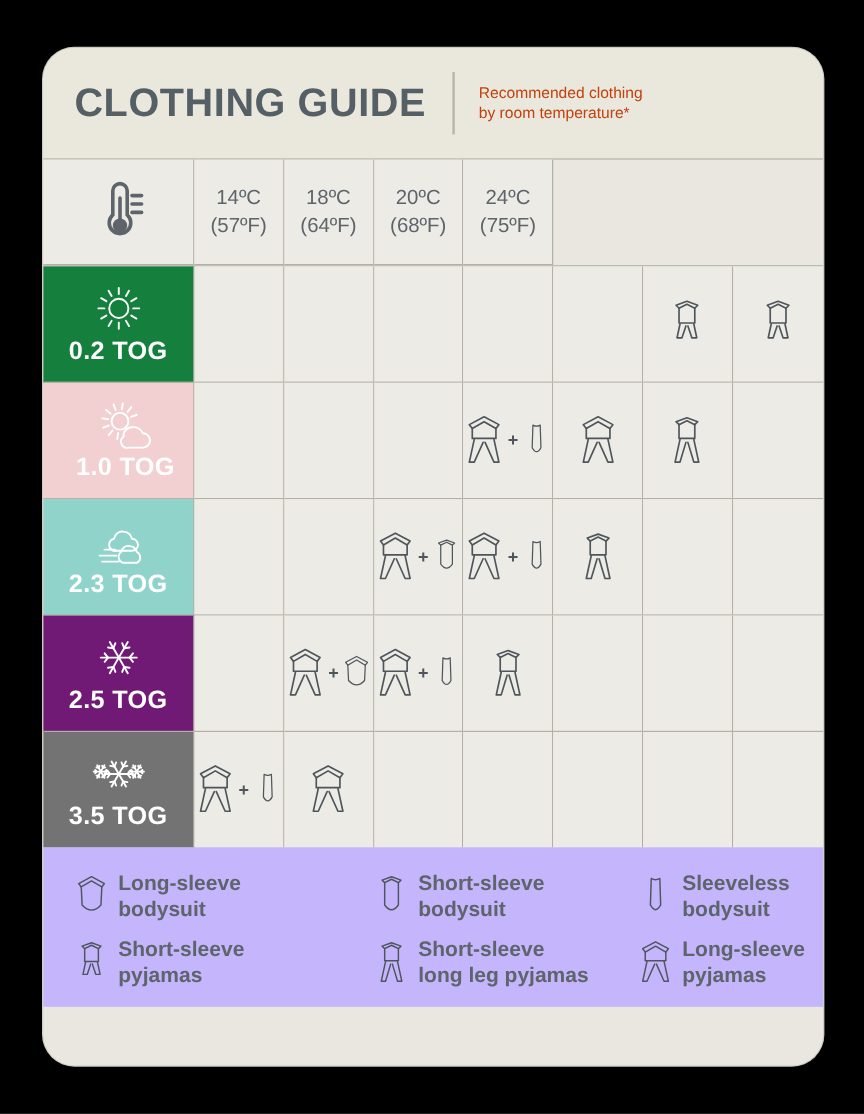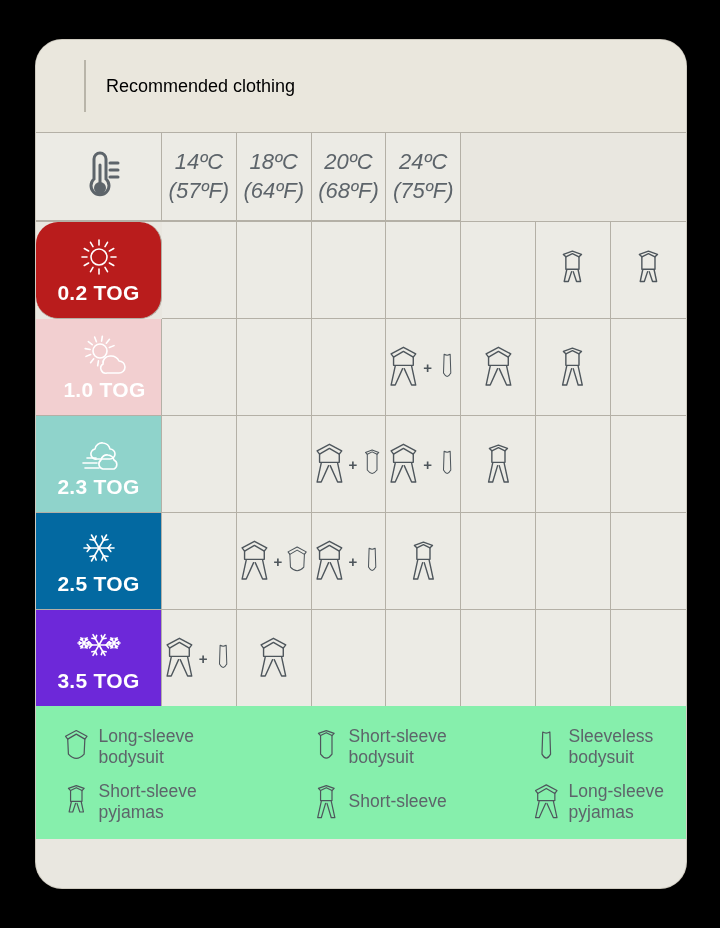--- a/index.html
+++ b/index.html
@@ -9,62 +9,64 @@
   .card{position:absolute;left:36px;top:40px;width:650px;height:848px;
         background:#e9e7e0;border-radius:26px;overflow:hidden;
         box-shadow:0 0 0 1px #cfcbc0;}
 
   
   .header{height:92px;background:#eae7dd;display:flex;align-items:center;
           padding:0 26px;box-sizing:border-box;}
   .title{font-size:33px;font-weight:bold;color:#555f66;letter-spacing:.5px;
          white-space:nowrap;}
   .hdiv{width:2px;height:52px;background:#b9b5a9;margin:0 20px 0 22px;flex:none;}
-  .subtitle{font-size:18px;color:#000000;line-height:1.26;}
+  .subtitle{font-size:13px;color:#c2410c;line-height:1.26;}
 
   
   .grid{display:grid;
         grid-template-columns:126px repeat(7,74.8px);
         border-top:1px solid #b4b0a6;}
   .cell{border-right:1px solid #b4b0a6;border-bottom:1px solid #b4b0a6;
         background:#ecebe5;box-sizing:border-box;
         display:flex;align-items:center;justify-content:center;}
   .cell:nth-child(8n){border-right:none;}
 
   .thead .cell{height:88px;}
-  .temp{font-size:22px;color:#5d646a;line-height:1.3;text-align:center;font-style:italic;}
+  .temp{font-size:17px;color:#5d646a;line-height:1.3;text-align:center;}
 
   .togcell{flex-direction:column;justify-content:center;gap:2px;
            border-right:1px solid #b4b0a6;border-bottom:1px solid #b4b0a6;
            box-sizing:border-box;display:flex;align-items:center;}
   .togtxt{font-size:21px;font-weight:bold;color:#fff;letter-spacing:.3px;}
   .body .cell,.body .togcell{height:97px;}
 
   .iconwrap{display:flex;align-items:center;justify-content:center;gap:2px;}
   .plus{font-size:15px;color:#4e565c;font-weight:bold;margin:0 1px;}
 
   
-  .legend{padding:14px 0 10px 0;background:#86efac;}
+  .legend{padding:14px 0 10px 0;background:#c4b5fd;font-weight:bold;}
   .lrow{display:flex;}
   .litem{display:flex;align-items:center;gap:8px;padding:6px 0 6px 26px;
          box-sizing:border-box;}
   .lrow .litem:nth-child(1){width:250px;}
   .lrow .litem:nth-child(2){width:220px;}
   .lrow .litem:nth-child(3){width:180px;}
   .ltxt{font-size:17.5px;color:#5d646a;line-height:1.22;}
 </style>
 </head>
 <body>
 
 <div class="card">
 
   <div class="header">
+    <div class="title">CLOTHING GUIDE</div>
     <div class="hdiv"></div>
     <div class="subtitle">
       <div>Recommended clothing</div>
+      <div>by room temperature*</div>
     </div>
   </div>
 
   <div class="grid thead" id="thead">
       <div class="cell">
      <svg width="44" height="52" viewBox="0 0 44 52">
        <path d="M17 8 a6 6 0 0 1 12 0 v20 a9 9 0 1 1-12 0 Z" fill="none" stroke="#5d646a" stroke-width="3"></path>
        <line x1="23" y1="14" x2="23" y2="34" stroke="#5d646a" stroke-width="3" stroke-linecap="round"></line>
        <circle cx="23" cy="37" r="6" fill="#5d646a"></circle>
        <line x1="33" y1="12" x2="41" y2="12" stroke="#5d646a" stroke-width="3" stroke-linecap="round"></line>
@@ -91,21 +93,21 @@
        </div>
       </div>
       <div class="cell">
        <div class="temp">
          <div>24ºC</div>
          <div>(75ºF)</div>
        </div>
       </div>
     </div>
   <div class="grid body" id="tbody">
-      <div class="togcell" style="background:#b91c1c;height:97px;border-radius:22px;">
+      <div class="togcell" style="background:#15803d;height:97px;">
        <svg width="44" height="44" viewBox="0 0 44 44">
           <circle stroke="#ffffff" fill="none" stroke-width="1.6" stroke-linecap="round" stroke-linejoin="round" cx="22" cy="22" r="8"></circle>
           <line stroke="#ffffff" fill="none" stroke-width="1.6" stroke-linecap="round" stroke-linejoin="round" x1="34" y1="22" x2="39" y2="22"></line>
           <line stroke="#ffffff" fill="none" stroke-width="1.6" stroke-linecap="round" stroke-linejoin="round" x1="32.392304845413264" y1="28" x2="36.72243186433546" y2="30.5"></line>
           <line stroke="#ffffff" fill="none" stroke-width="1.6" stroke-linecap="round" stroke-linejoin="round" x1="28" y1="32.392304845413264" x2="30.5" y2="36.722431864335455"></line>
           <line stroke="#ffffff" fill="none" stroke-width="1.6" stroke-linecap="round" stroke-linejoin="round" x1="22" y1="34" x2="22" y2="39"></line>
           <line stroke="#ffffff" fill="none" stroke-width="1.6" stroke-linecap="round" stroke-linejoin="round" x1="16.000000000000004" y1="32.392304845413264" x2="13.500000000000004" y2="36.72243186433546"></line>
           <line stroke="#ffffff" fill="none" stroke-width="1.6" stroke-linecap="round" stroke-linejoin="round" x1="11.607695154586736" y1="28" x2="7.277568135664541" y2="30.5"></line>
           <line stroke="#ffffff" fill="none" stroke-width="1.6" stroke-linecap="round" stroke-linejoin="round" x1="10" y1="22" x2="5" y2="22.000000000000004"></line>
           <line stroke="#ffffff" fill="none" stroke-width="1.6" stroke-linecap="round" stroke-linejoin="round" x1="11.607695154586734" y1="16.000000000000004" x2="7.27756813566454" y2="13.500000000000005"></line>
@@ -267,21 +269,21 @@
          <path stroke="#4e565c" fill="none" stroke-width="1.7" stroke-linejoin="round" stroke-linecap="round" d="M27 27 L32 50 L27 50 L21 30"></path>
           </svg>
         </div>
        </div>
       <div class="cell" style="height:97px;">
          <div class="iconwrap"></div>
        </div>
       <div class="cell" style="height:97px;">
          <div class="iconwrap"></div>
        </div>
-      <div class="togcell" style="background:#0369a1;height:97px;">
+      <div class="togcell" style="background:#701a75;height:97px;">
        <svg width="44" height="44" viewBox="0 0 44 44">
           <line stroke="#ffffff" fill="none" stroke-width="1.6" stroke-linecap="round" stroke-linejoin="round" x1="22" y1="22" x2="37" y2="22"></line>
           <line stroke="#ffffff" fill="none" stroke-width="1.6" stroke-linecap="round" stroke-linejoin="round" x1="31" y1="22" x2="33.79724485721799" y2="25.524971093323675"></line>
           <line stroke="#ffffff" fill="none" stroke-width="1.6" stroke-linecap="round" stroke-linejoin="round" x1="31" y1="22" x2="33.79724485721799" y2="18.475028906676325"></line>
           <line stroke="#ffffff" fill="none" stroke-width="1.6" stroke-linecap="round" stroke-linejoin="round" x1="22" y1="22" x2="29.5" y2="34.99038105676658"></line>
           <line stroke="#ffffff" fill="none" stroke-width="1.6" stroke-linecap="round" stroke-linejoin="round" x1="26.5" y1="29.794228634059948" x2="24.845907914184885" y2="33.97919928767794"></line>
           <line stroke="#ffffff" fill="none" stroke-width="1.6" stroke-linecap="round" stroke-linejoin="round" x1="26.5" y1="29.794228634059948" x2="30.951336943033105" y2="30.454228194354265"></line>
           <line stroke="#ffffff" fill="none" stroke-width="1.6" stroke-linecap="round" stroke-linejoin="round" x1="22" y1="22" x2="14.500000000000004" y2="34.99038105676658"></line>
           <line stroke="#ffffff" fill="none" stroke-width="1.6" stroke-linecap="round" stroke-linejoin="round" x1="17.5" y1="29.794228634059948" x2="13.048663056966895" y2="30.454228194354265"></line>
           <line stroke="#ffffff" fill="none" stroke-width="1.6" stroke-linecap="round" stroke-linejoin="round" x1="17.5" y1="29.794228634059948" x2="19.154092085815115" y2="33.97919928767794"></line>
@@ -341,21 +343,21 @@
        </div>
       <div class="cell" style="height:97px;">
          <div class="iconwrap"></div>
        </div>
       <div class="cell" style="height:97px;">
          <div class="iconwrap"></div>
        </div>
       <div class="cell" style="height:97px;">
          <div class="iconwrap"></div>
        </div>
-      <div class="togcell r5" style="background:#6d28d9;height:96px;border-bottom:none;text-align:right;">
+      <div class="togcell r5" style="background:#737373;height:96px;border-bottom:none;text-align:right;">
        <svg width="44" height="44" viewBox="0 0 44 44">
           <line stroke="#ffffff" fill="none" stroke-width="1.6" stroke-linecap="round" stroke-linejoin="round" x1="22" y1="22" x2="34" y2="22"></line>
           <line stroke="#ffffff" fill="none" stroke-width="1.6" stroke-linecap="round" stroke-linejoin="round" x1="29.2" y1="22" x2="31.437795885774392" y2="24.81997687465894"></line>
           <line stroke="#ffffff" fill="none" stroke-width="1.6" stroke-linecap="round" stroke-linejoin="round" x1="29.2" y1="22" x2="31.437795885774392" y2="19.18002312534106"></line>
           <line stroke="#ffffff" fill="none" stroke-width="1.6" stroke-linecap="round" stroke-linejoin="round" x1="22" y1="22" x2="28" y2="32.392304845413264"></line>
           <line stroke="#ffffff" fill="none" stroke-width="1.6" stroke-linecap="round" stroke-linejoin="round" x1="25.6" y1="28.235382907247956" x2="24.27672633134791" y2="31.583359430142348"></line>
           <line stroke="#ffffff" fill="none" stroke-width="1.6" stroke-linecap="round" stroke-linejoin="round" x1="25.6" y1="28.235382907247956" x2="29.161069554426486" y2="28.76338255548341"></line>
           <line stroke="#ffffff" fill="none" stroke-width="1.6" stroke-linecap="round" stroke-linejoin="round" x1="22" y1="22" x2="16.000000000000004" y2="32.392304845413264"></line>
           <line stroke="#ffffff" fill="none" stroke-width="1.6" stroke-linecap="round" stroke-linejoin="round" x1="18.400000000000002" y1="28.23538290724796" x2="14.838930445573519" y2="28.763382555483414"></line>
           <line stroke="#ffffff" fill="none" stroke-width="1.6" stroke-linecap="round" stroke-linejoin="round" x1="18.400000000000002" y1="28.23538290724796" x2="19.723273668652094" y2="31.58335943014235"></line>
@@ -495,20 +497,21 @@
         </div>
         <div class="litem">
                <svg width="28.571428571428573" height="40" viewBox="0 0 40 56">
             <path stroke="#4e565c" fill="none" stroke-width="1.7" stroke-linejoin="round" stroke-linecap="round" d="M20 8 L12 12 L9 9 L20 5 L31 9 L28 12 L20 8 Z"></path>
          <path stroke="#4e565c" fill="none" stroke-width="1.7" stroke-linejoin="round" stroke-linecap="round" d="M12 12 L12 26 L28 26 L28 12"></path>
          <path stroke="#4e565c" fill="none" stroke-width="1.7" stroke-linejoin="round" stroke-linecap="round" d="M13 27 L8 50 L13 50 L19 30"></path>
          <path stroke="#4e565c" fill="none" stroke-width="1.7" stroke-linejoin="round" stroke-linecap="round" d="M27 27 L32 50 L27 50 L21 30"></path>
           </svg>
                <div class="ltxt">
                  <div>Short-sleeve</div>
+                 <div>long leg pyjamas</div>
                </div>
         </div>
         <div class="litem">
                <svg width="28.571428571428573" height="40" viewBox="0 0 40 56">
             <path stroke="#4e565c" fill="none" stroke-width="1.7" stroke-linejoin="round" stroke-linecap="round" d="M20 9 L8 16 L5 12 L20 4 L35 12 L32 16 L20 9 Z"></path>
          <path stroke="#4e565c" fill="none" stroke-width="1.7" stroke-linejoin="round" stroke-linecap="round" d="M8 16 L8 26 L32 26 L32 16"></path>
          <path stroke="#4e565c" fill="none" stroke-width="1.7" stroke-linejoin="round" stroke-linecap="round" d="M10 27 L5 50 L10 50 L19 30"></path>
          <path stroke="#4e565c" fill="none" stroke-width="1.7" stroke-linejoin="round" stroke-linecap="round" d="M30 27 L35 50 L30 50 L21 30"></path>
           </svg>
                <div class="ltxt">

